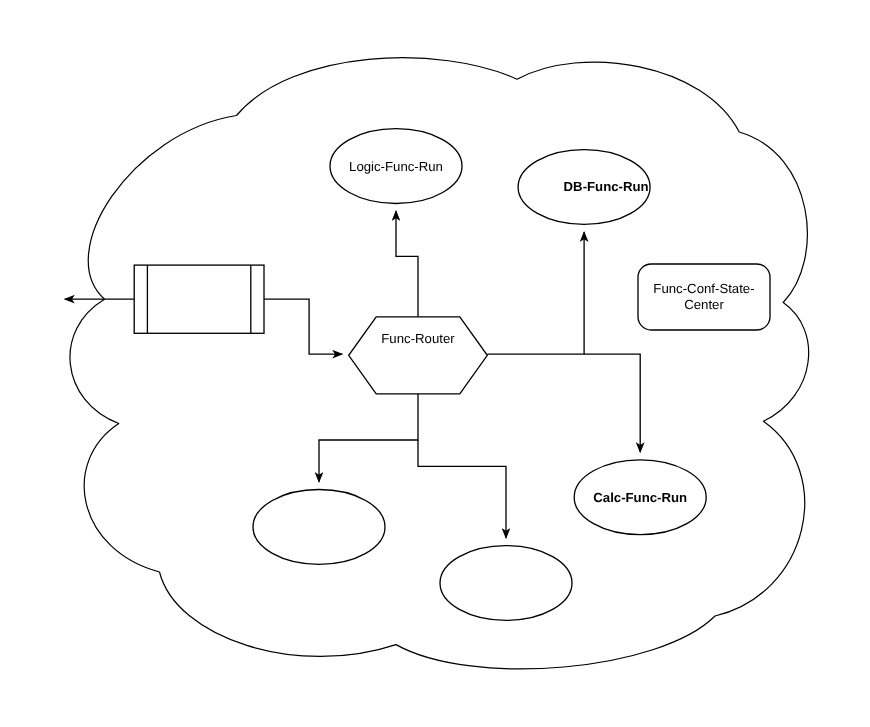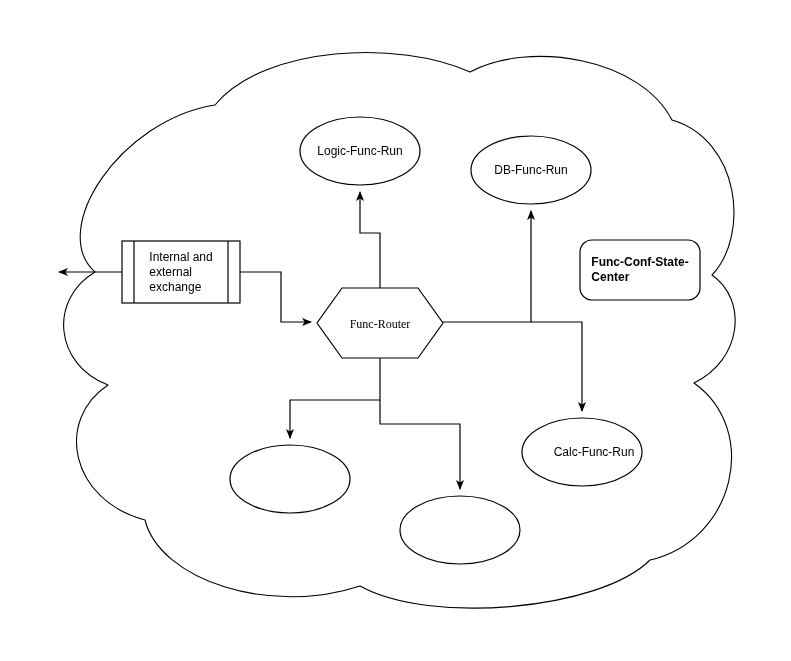--- a/index.html
+++ b/index.html
@@ -24,21 +24,21 @@
     position: absolute;
     left: 0;
     top: 0;
   }
   .node-label {
     position: absolute;
     font-family: "Liberation Sans", sans-serif;
     font-size: 12px;
     line-height: 15px;
     color: #000000;
-    text-align: left;
+    text-align: center;
     white-space: pre-line;
     pointer-events: none;
     display: flex;
     align-items: center;
     justify-content: center;
   }
 </style>
 </head>
 <body>
 
@@ -114,30 +114,27 @@
       <g>
         <ellipse cx="290" cy="479" rx="60" ry="34" fill="#ffffff" stroke="#000000" stroke-width="1.2"></ellipse>
       </g>
 
       <g>
         <ellipse cx="460" cy="530" rx="60" ry="34" fill="#ffffff" stroke="#000000" stroke-width="1.2"></ellipse>
       </g>
     </g>
   </svg>
 
-  <div class="node-label" style="left:134px; top:241px; width:94px; height:62px;">Internal and
-external
-exchange</div>
 
-  <div class="node-label" style="left:317px; top:288px; width:126px; height:72px;font-family:Liberation Serif, serif;">Func-Router</div>
+  <div class="node-label" style="left:317px; top:272px; width:126px; height:72px;">Func-Router</div>
 
   <div class="node-label" style="left:300px; top:117px; width:120px; height:68px;">Logic-Func-Run</div>
 
-  <div class="node-label" style="left:471px; top:136px; width:120px; height:68px;">DB-Func-Run</div>
+  <div class="node-label" style="left:491px; top:136px; width:120px; height:68px;font-weight:bold;">DB-Func-Run</div>
 
-  <div class="node-label" style="left:580px; top:240px; width:120px; height:60px;font-weight:bold;">Func-Conf-State-
+  <div class="node-label" style="left:580px; top:240px; width:120px; height:60px;">Func-Conf-State-
 Center</div>
 
-  <div class="node-label" style="left:534px; top:418px; width:120px; height:68px;">Calc-Func-Run</div>
+  <div class="node-label" style="left:522px; top:418px; width:120px; height:68px;font-weight:bold;">Calc-Func-Run</div>
 
 
 
 </div>
 
 </body></html>

